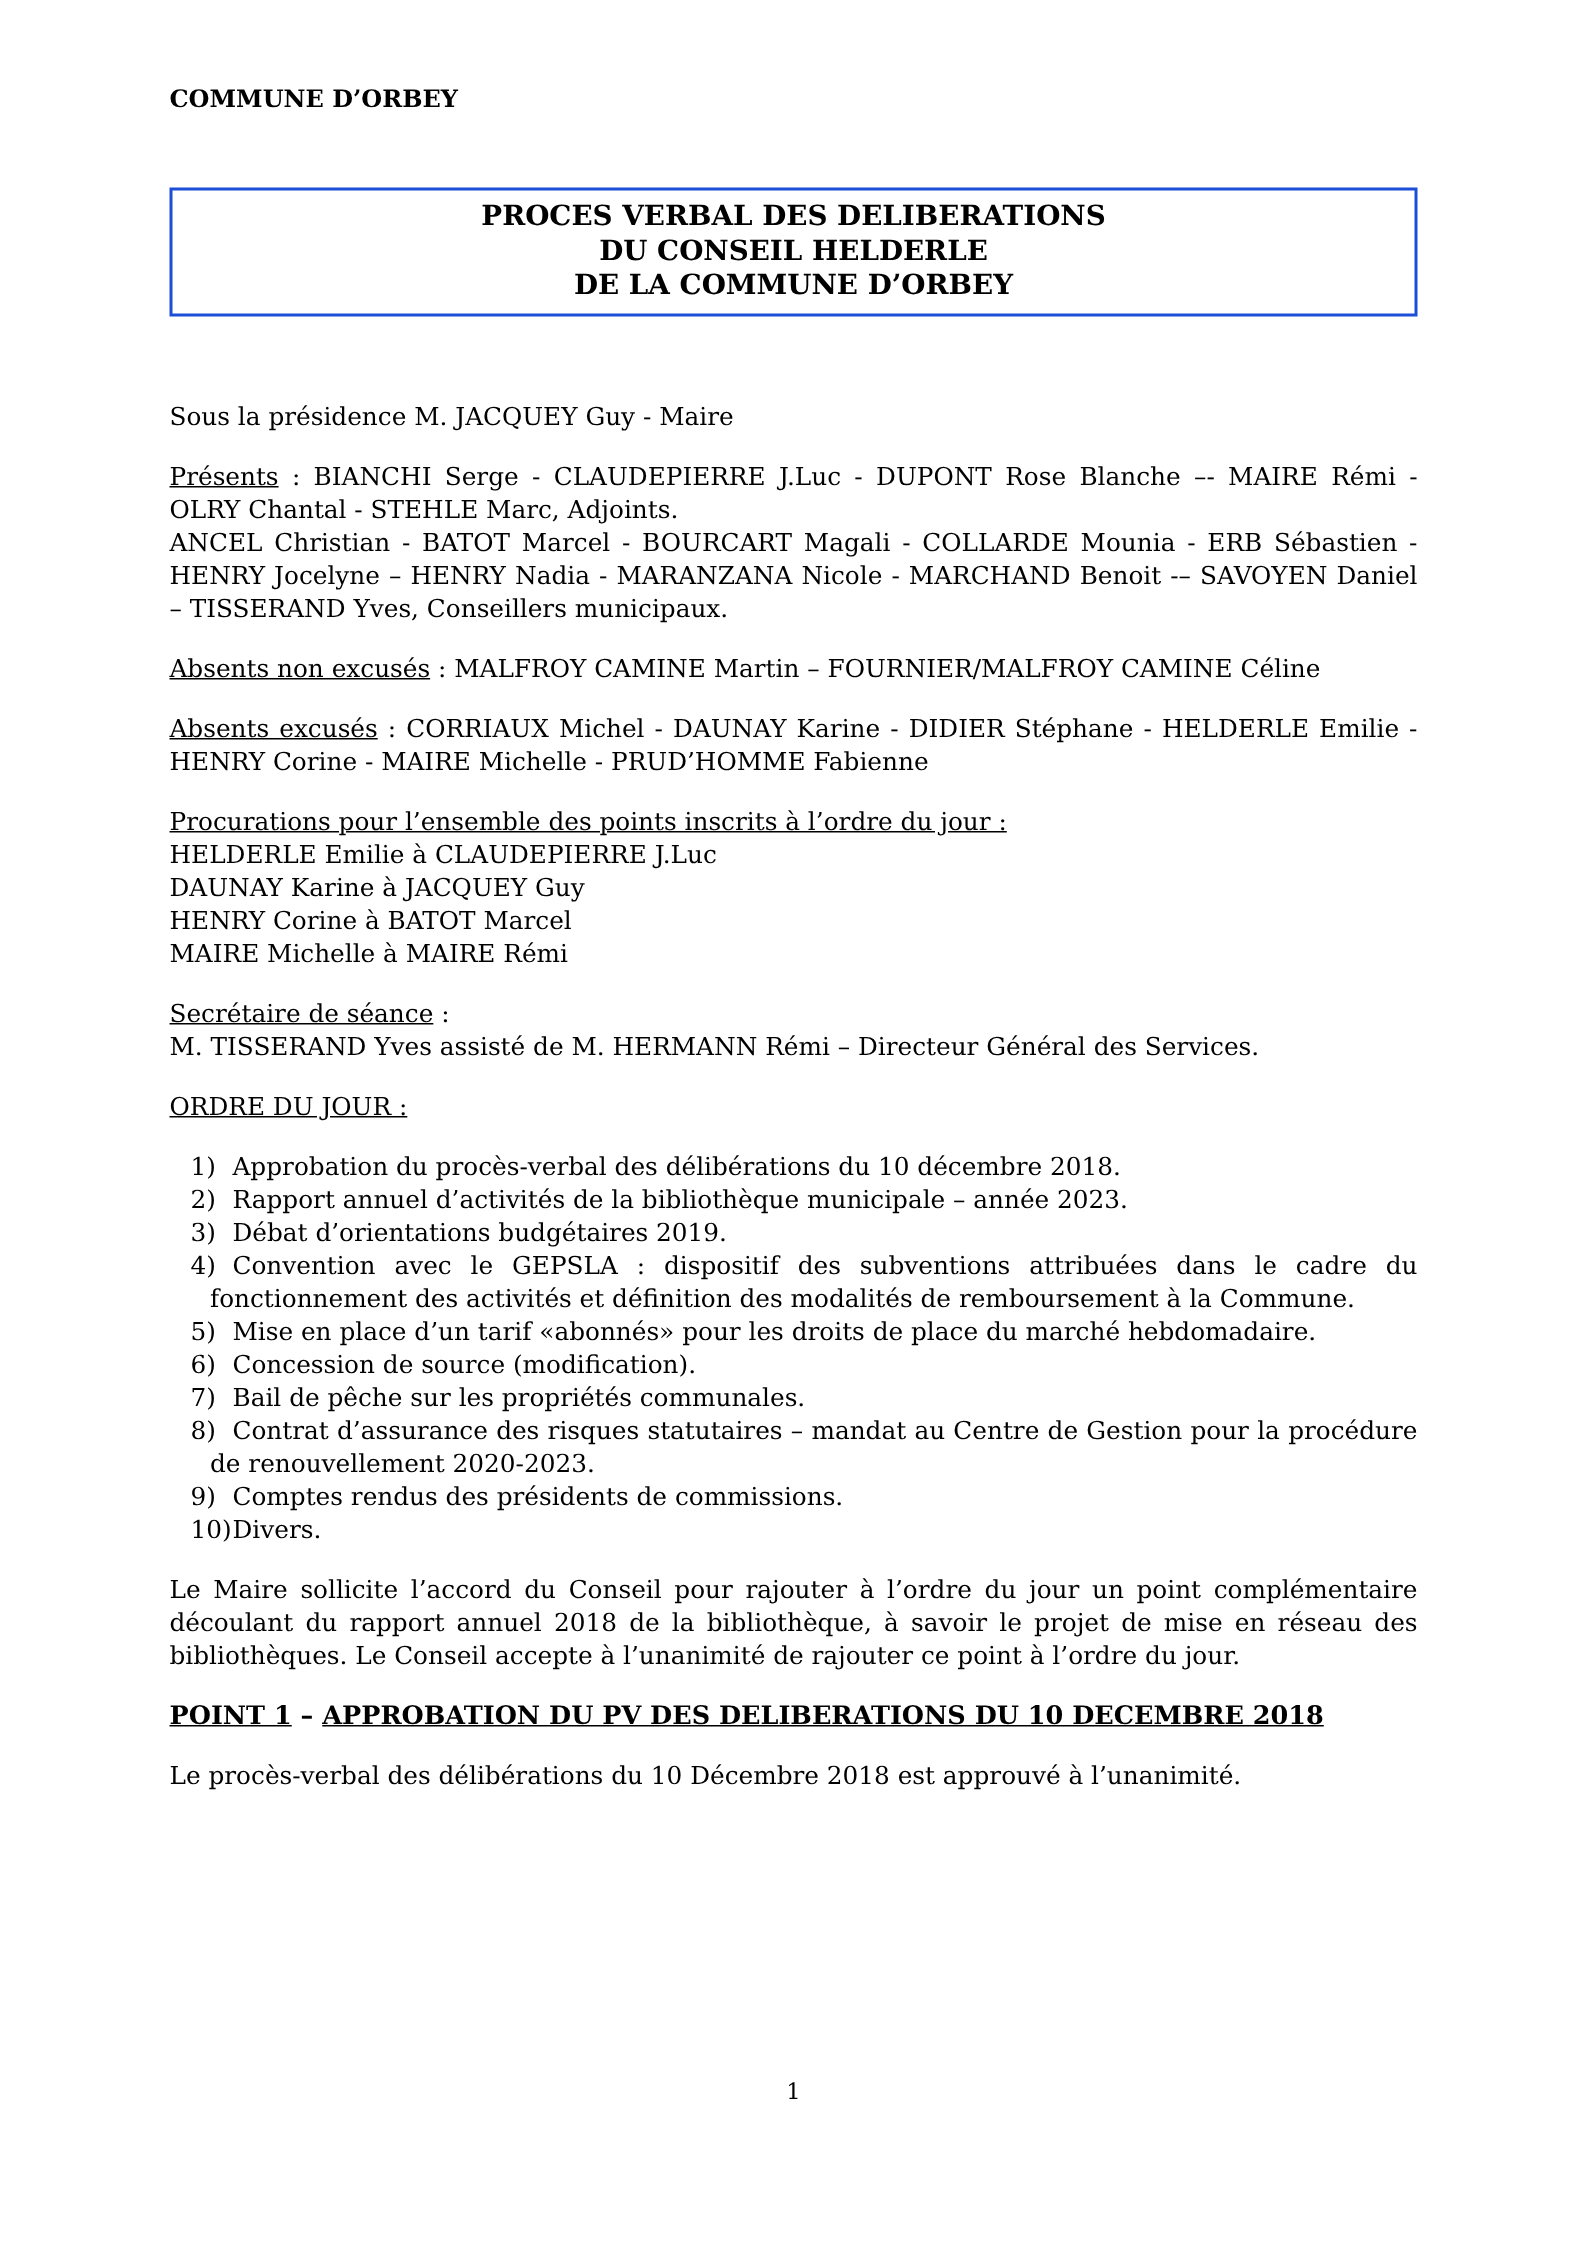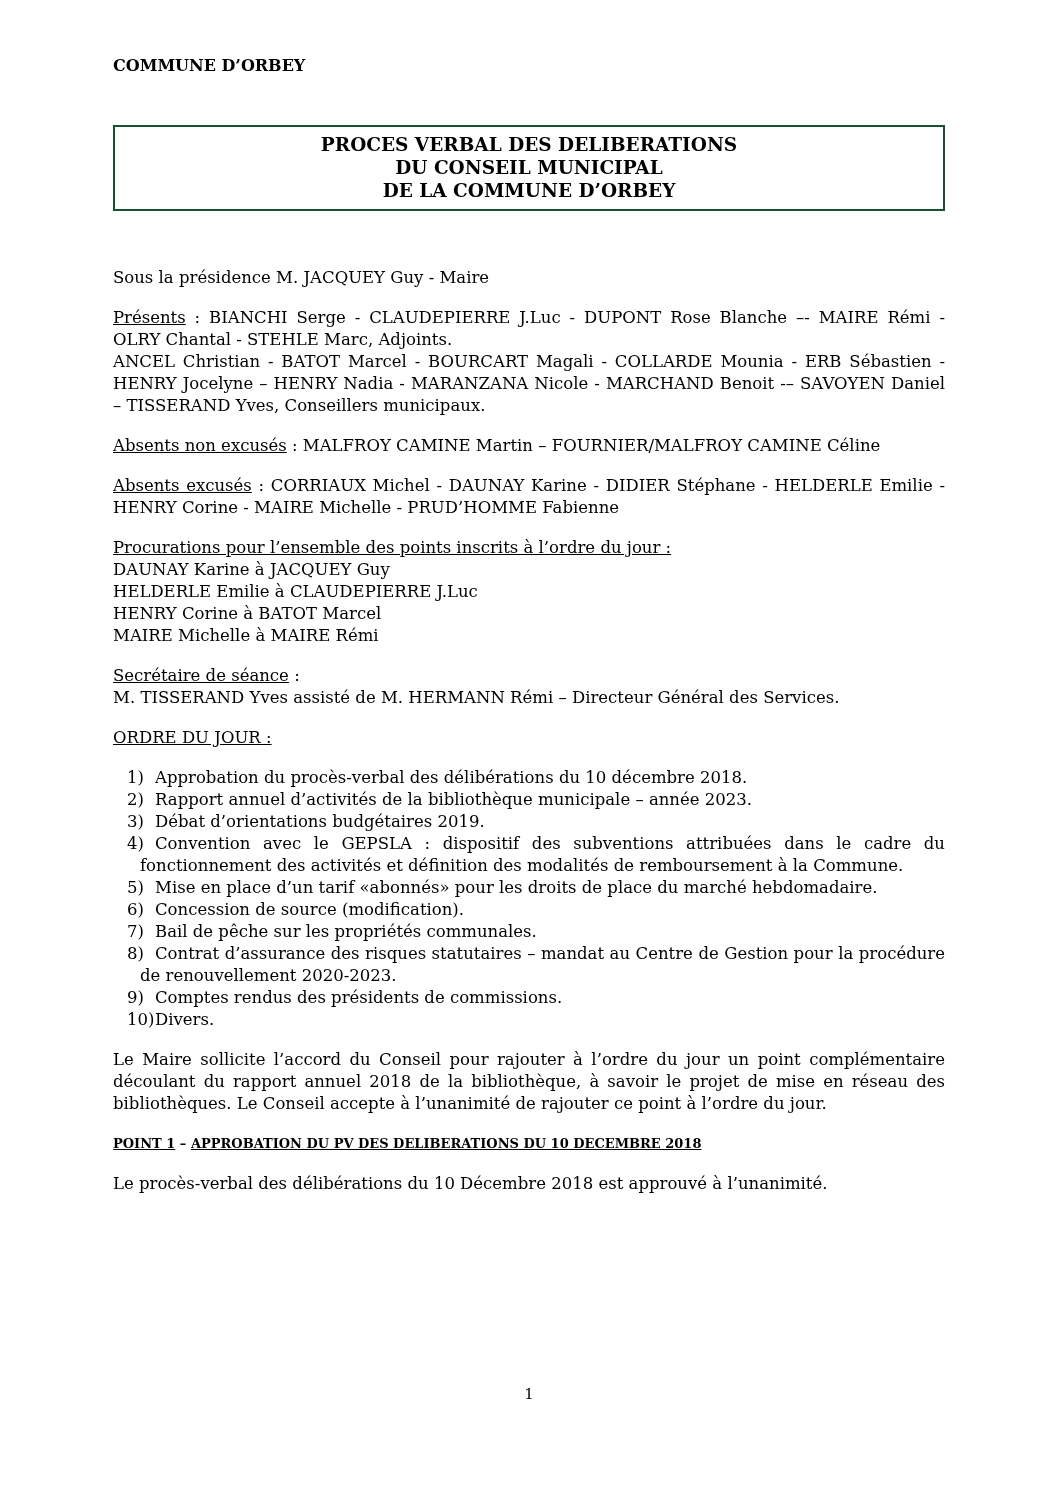--- a/index.html
+++ b/index.html
@@ -14,72 +14,72 @@
     overflow:hidden;
     hyphens:none;
   }
   .doc-header {
     display:flex; justify-content:space-between;
     font-weight:bold; font-size:16px; line-height:22px;
   }
   .doc-header .hdr-right { padding-right:23px; }
   .title-box {
     margin-top:48px;
-    border:2px solid #14532d;
+    border:2px solid #1d4ed8;
     text-align:center;
     font-weight:bold;
     font-size:18.5px; line-height:23px;
     padding:6px 10px 7px 10px;
   }
   .title-box .session { margin-top:13px; }
   .presidence { margin:56px 0 17px 0; }
   p.para { margin:18px 0 0 0; }
   .just { text-align:justify; }
   .u { text-decoration:underline; }
   .b { font-weight:bold; }
   .agenda-heading { margin-top:40px; }
   .agenda-list { margin-top:18px; }
   .oli { padding-left:27px; text-align:justify; }
   .oli .num { display:inline-block; width:28px; margin-left:-13px; }
   .amendment { margin-top:10px; }
-  .point-heading { margin-top:38px; font-size:13px; }
+  .point-heading { margin-top:38px; font-size:17px; }
   .page-number {
     position:absolute; left:0; right:0; top:1383px;
     text-align:center; font-size:15px;
   }
 </style>
 </head>
 <body>
 
 <div class="page">
 
   <div class="doc-header">
     <span>COMMUNE D’ORBEY</span>
   </div>
 
   <div class="title-box">
     <div>PROCES VERBAL DES DELIBERATIONS</div>
-    <div>DU CONSEIL MUNICIPAL</div>
+    <div>DU CONSEIL HELDERLE</div>
     <div>DE LA COMMUNE D’ORBEY</div>
   </div>
 
   <p class="presidence">Sous la présidence M. JACQUEY Guy - Maire</p>
 
   <p class="para">
       <span class="just" style="display:block"><span class="u">Présents</span><span> : </span><span>BIANCHI Serge - CLAUDEPIERRE J.Luc - DUPONT Rose Blanche –- MAIRE Rémi - OLRY Chantal - STEHLE Marc, Adjoints.</span></span>
       <span class="just" style="display:block"><span>ANCEL Christian - BATOT Marcel - BOURCART Magali - COLLARDE Mounia - ERB Sébastien - HENRY Jocelyne – HENRY Nadia - MARANZANA Nicole - MARCHAND Benoit -– SAVOYEN Daniel – TISSERAND Yves, Conseillers municipaux.</span></span>
     </p>
 
   <p class="para just"><span class="u">Absents non excusés</span><span> : </span><span>MALFROY CAMINE Martin – FOURNIER/MALFROY CAMINE Céline</span></p>
 
   <p class="para just"><span class="u">Absents excusés</span><span> : </span><span>CORRIAUX Michel - DAUNAY Karine - DIDIER Stéphane - HELDERLE Emilie - HENRY Corine - MAIRE Michelle - PRUD’HOMME Fabienne</span></p>
 
   <p class="para"><span class="u" style="display:inline">Procurations pour l’ensemble des points inscrits à l’ordre du jour :</span>
+    <span style="display:block">HELDERLE Emilie à CLAUDEPIERRE J.Luc</span>
     <span style="display:block">DAUNAY Karine à JACQUEY Guy</span>
-    <span style="display:block">HELDERLE Emilie à CLAUDEPIERRE J.Luc</span>
     <span style="display:block">HENRY Corine à BATOT Marcel</span>
     <span style="display:block">MAIRE Michelle à MAIRE Rémi</span>
   </p>
 
   <p class="para">
       <span style="display:block"><span class="u">Secrétaire de séance</span><span> :</span></span>
       <span style="display:block">M. TISSERAND Yves assisté de M. HERMANN Rémi – Directeur Général des Services.</span>
     </p>
 
   <p class="para agenda-heading"><span class="u">ORDRE DU JOUR :</span></p>

